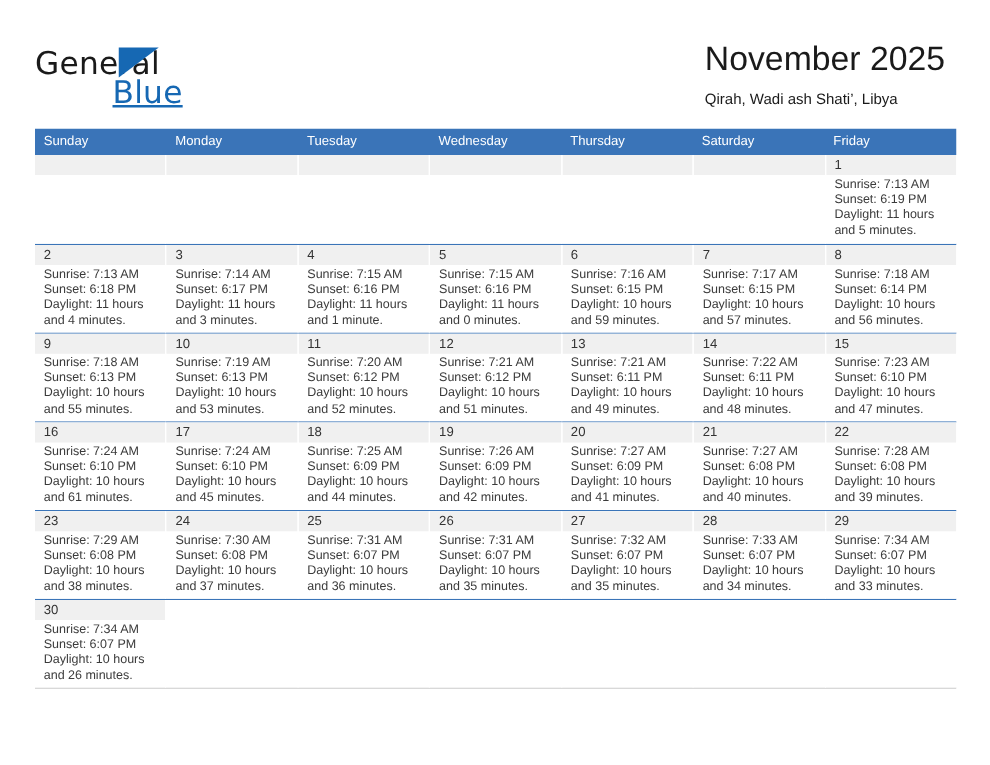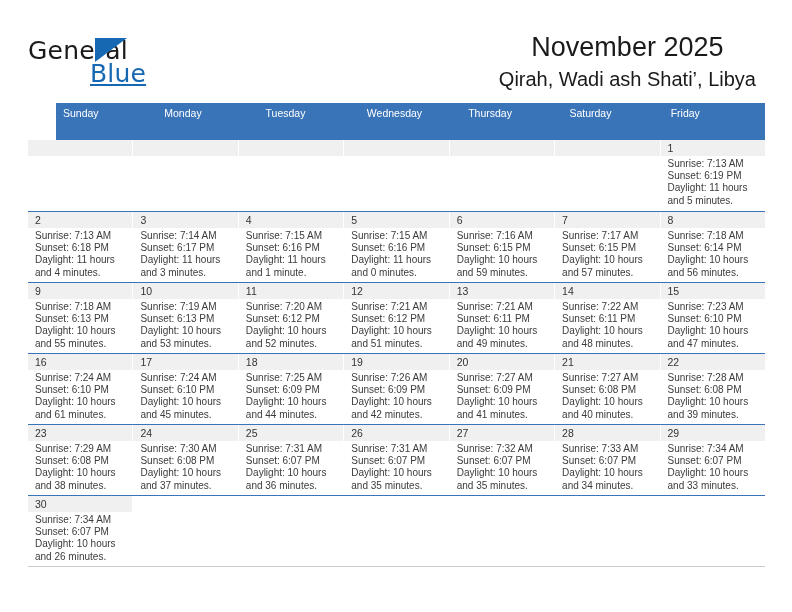--- a/index.html
+++ b/index.html
@@ -64,50 +64,49 @@
     color: #1668b3;
     font-family: "DejaVu Sans", sans-serif;
     font-weight: 400;
     text-decoration: underline;
   }
 
   .titles {
     position: absolute;
     right: 36px;
     top: 30px;
-    text-align: center;
+    text-align: left;
   }
   .cal-title {
     font-size: 27px;
     color: #1a1a1a;
     font-weight: 400;
     line-height: 34px;
     white-space: nowrap;
   }
   .cal-subtitle {
     margin-top: 6px;
-    font-size: 20px;
+    font-size: 12px;
     color: #1a1a1a;
     font-weight: 400;
     line-height: 18px;
     white-space: nowrap;
   }
 
   
   .calendar {
     position: absolute;
     left: 28px;
     top: 103px;
     width: 737px;
   }
   .dow-row {
     display: flex;
     background: #3a74b8;
-    height: 37px;
-    margin-left: 28px;
+    height: 21px;
   }
   .dow {
     flex: 1 1 0;
     box-sizing: border-box;
     padding-left: 7px;
     color: #ffffff;
     font-size: 10.5px;
     line-height: 21px;
     white-space: nowrap;
     overflow: hidden;

